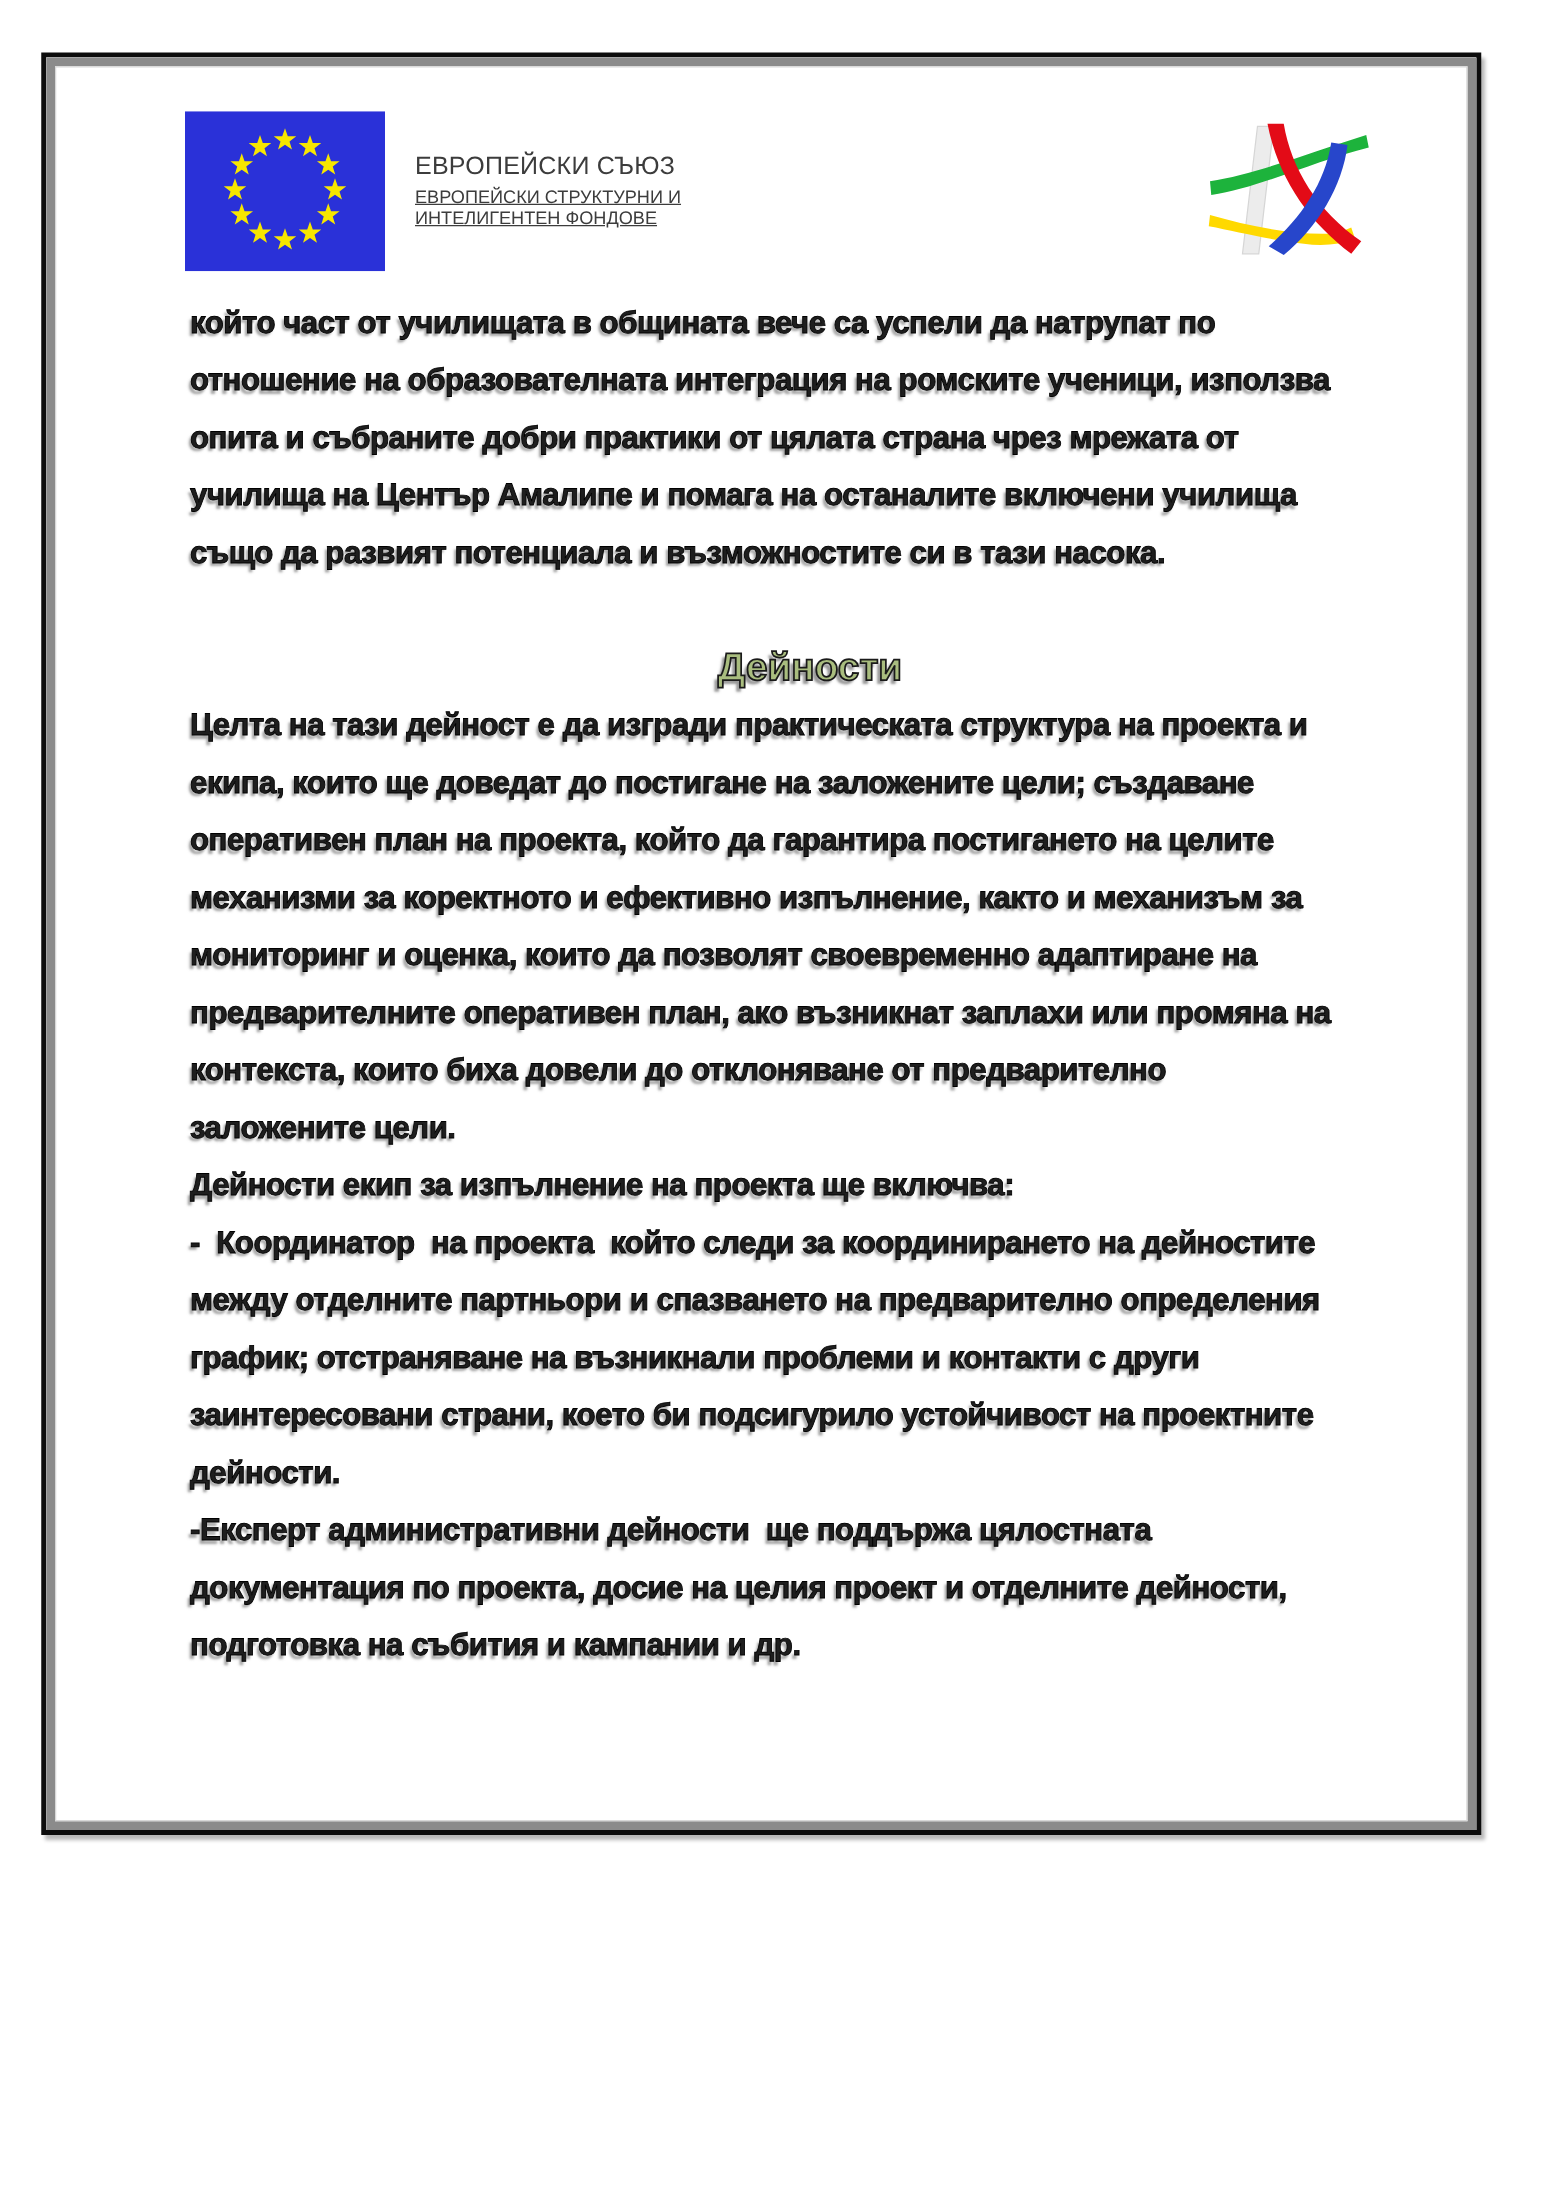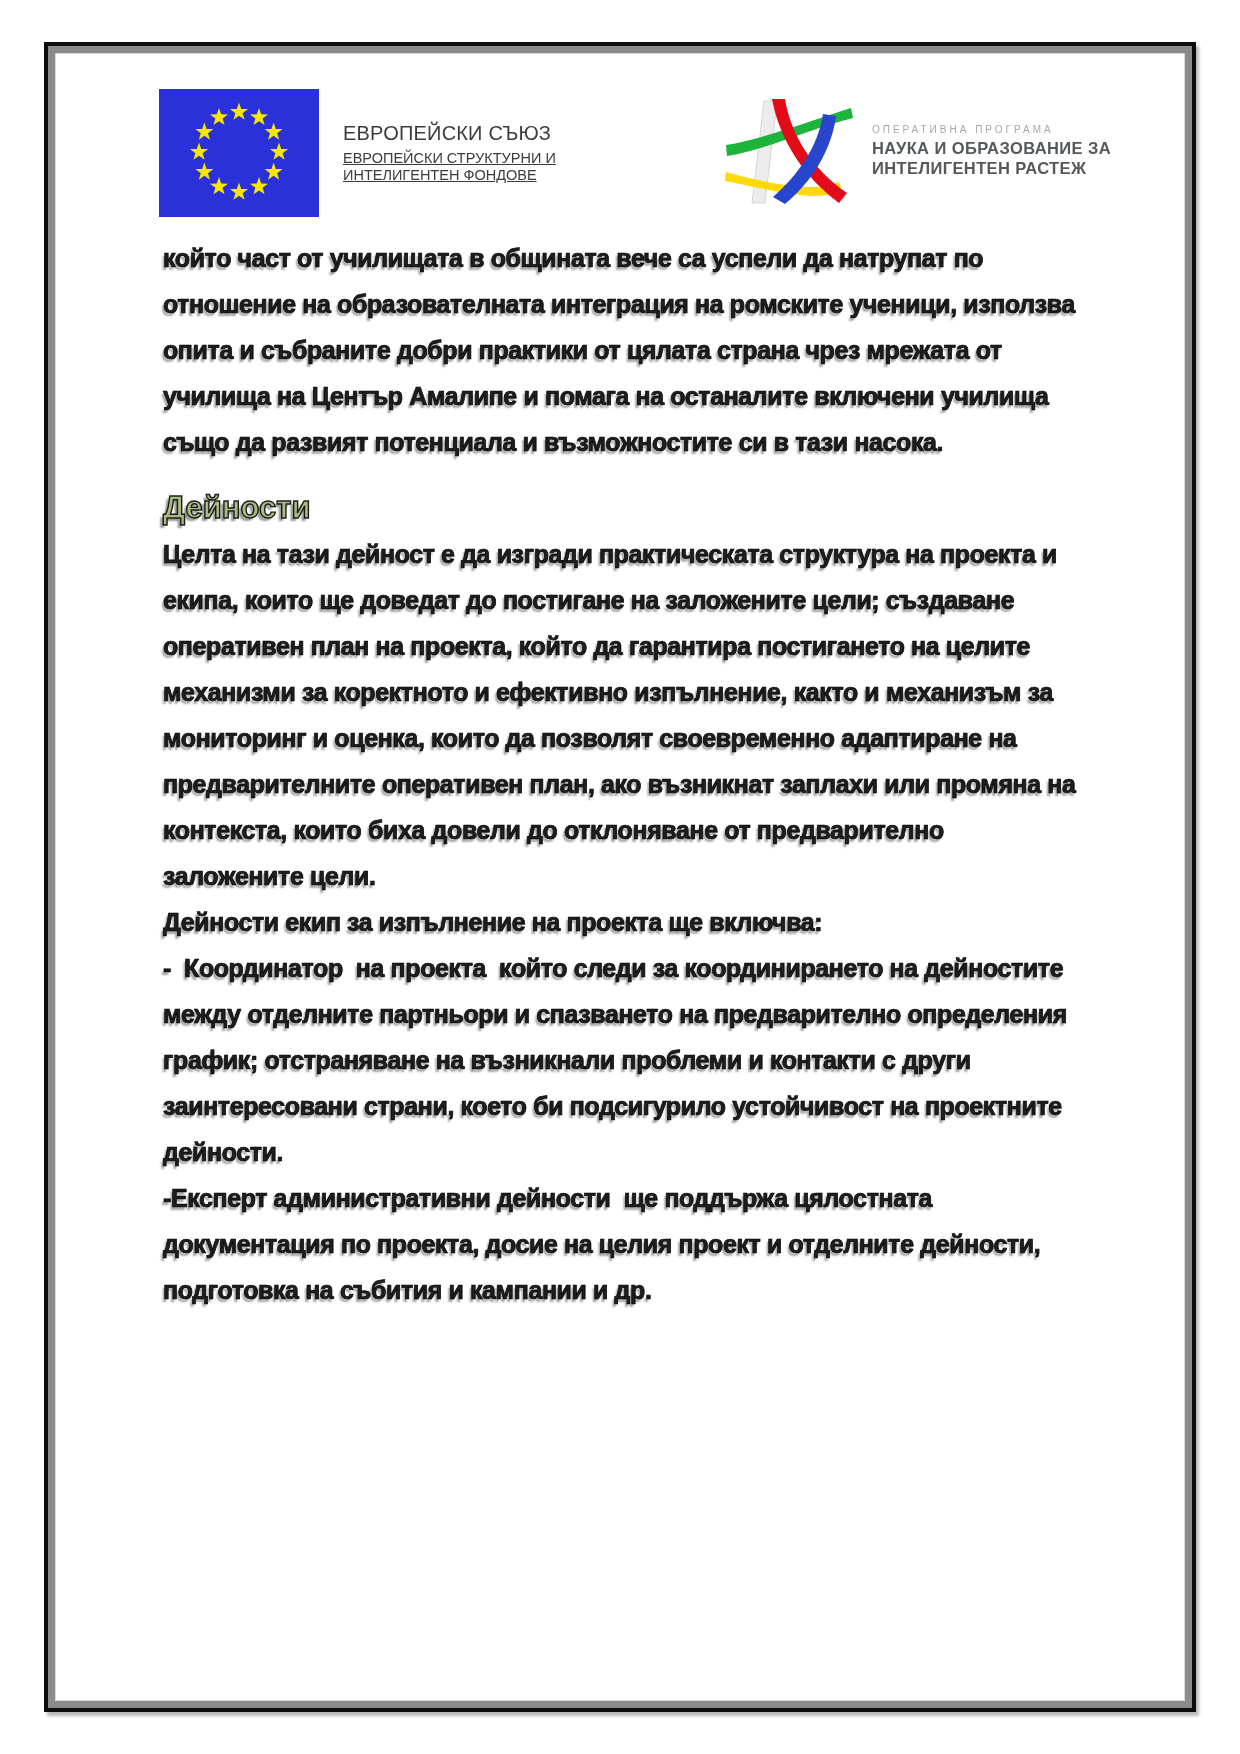--- a/index.html
+++ b/index.html
@@ -2,21 +2,21 @@
 <html lang="bg"><head>
 <meta charset="utf-8">
 <style>
   * { margin:0; padding:0; box-sizing:border-box; }
   html,body { width:1240px; height:1754px; background:#ffffff; overflow:hidden;
               font-family:"Liberation Sans","DejaVu Sans",sans-serif; }
 
   .page { position:relative; width:1240px; height:1754px; background:#fff; }
 
   
-  .frame { position:absolute; left:44px; top:42px; width:1152px; height:1670px;
+  .frame { position:absolute; left:33px; top:42px; width:1152px; height:1426px;
            border:4px solid #0c0c0c; box-shadow:3px 4px 3px rgba(0,0,0,0.28); }
   .frame-inner { position:absolute; inset:0; border:7px solid #8b8b8b; background:#fff; }
   .frame-inner::after { content:""; position:absolute; inset:0; border:1px solid #d8d8d8; pointer-events:none; }
 
   
   .header { display:flex; justify-content:space-between; align-items:flex-start;
             padding:36px 74px 0 104px; height:170px; }
 
   .eu-logo { display:flex; align-items:center; }
   .eu-flag { width:160px; height:128px; display:block; }
@@ -30,22 +30,22 @@
   .op-kicker { font-size:10px; letter-spacing:3px; color:#a2a9ae; margin-bottom:4px; }
   .op-title  { font-size:16.5px; font-weight:bold; color:#55595c; line-height:19.5px; letter-spacing:0.4px; }
 
   
   .content { padding:12px 30px 0 108px; }
   .doc-text { font-weight:bold; font-size:25px; line-height:46px; letter-spacing:-0.4px;
               color:#1e1e1e;
               -webkit-text-stroke:0.7px #000;
               text-shadow:-2px 3px 2px rgba(105,105,105,0.6); }
   .para { white-space:pre; }
-  .heading { display:block; font-size:31px; line-height:46px;
-             margin-top:20px; font-weight:bold; letter-spacing:0;
+  .heading { display:block; text-align:center; font-size:31px; line-height:46px;
+             margin-top:46px; font-weight:bold; letter-spacing:0;
              color:#a9bd7f; -webkit-text-stroke:1.4px #1a1a1a;
              text-shadow:-3px 3px 2px rgba(95,95,95,0.65); }
 </style>
 </head>
 <body>
 
 <div class="page">
   <div class="frame">
     <div class="frame-inner">
 
@@ -83,25 +83,20 @@
             <polygon points="40,4 53,4 41,106 28,106" fill="#ececec" stroke="#d6d6d6" stroke-width="1"></polygon>
 
             <path d="M2,48 C40,42 85,24 127,11 L129,21 C88,31 42,53 3,59 Z" fill="#1db33c"></path>
 
             <path d="M2,75 C30,83 62,90 92,90 C101,90 109,88 115,85 L118,94 C106,99 91,100 77,98 C49,95 23,88 1,84 Z" fill="#ffd900"></path>
 
             <path d="M48,2 L61,2 C67,38 88,72 123,96 L115,106 C80,80 56,44 48,2 Z" fill="#e30b17"></path>
 
             <path d="M99,17 L112,19 C108,52 88,85 61,107 L49,100 C74,78 94,50 99,17 Z" fill="#2746cb"></path>
           </svg>
-          <div class="op-text">
-            <div class="op-kicker">ОПЕРАТИВНА ПРОГРАМА</div>
-            <div class="op-title">НАУКА И ОБРАЗОВАНИЕ ЗА</div>
-            <div class="op-title">ИНТЕЛИГЕНТЕН РАСТЕЖ</div>
-          </div>
         </div>
 
       </div>
 
       <div class="content doc-text">
         <div class="para">който част от училищата в общината вече са успели да натрупат по
 отношение на образователната интеграция на ромските ученици, използва
 опита и събраните добри практики от цялата страна чрез мрежата от
 училища на Център Амалипе и помага на останалите включени училища
 също да развият потенциала и възможностите си в тази насока.</div>

